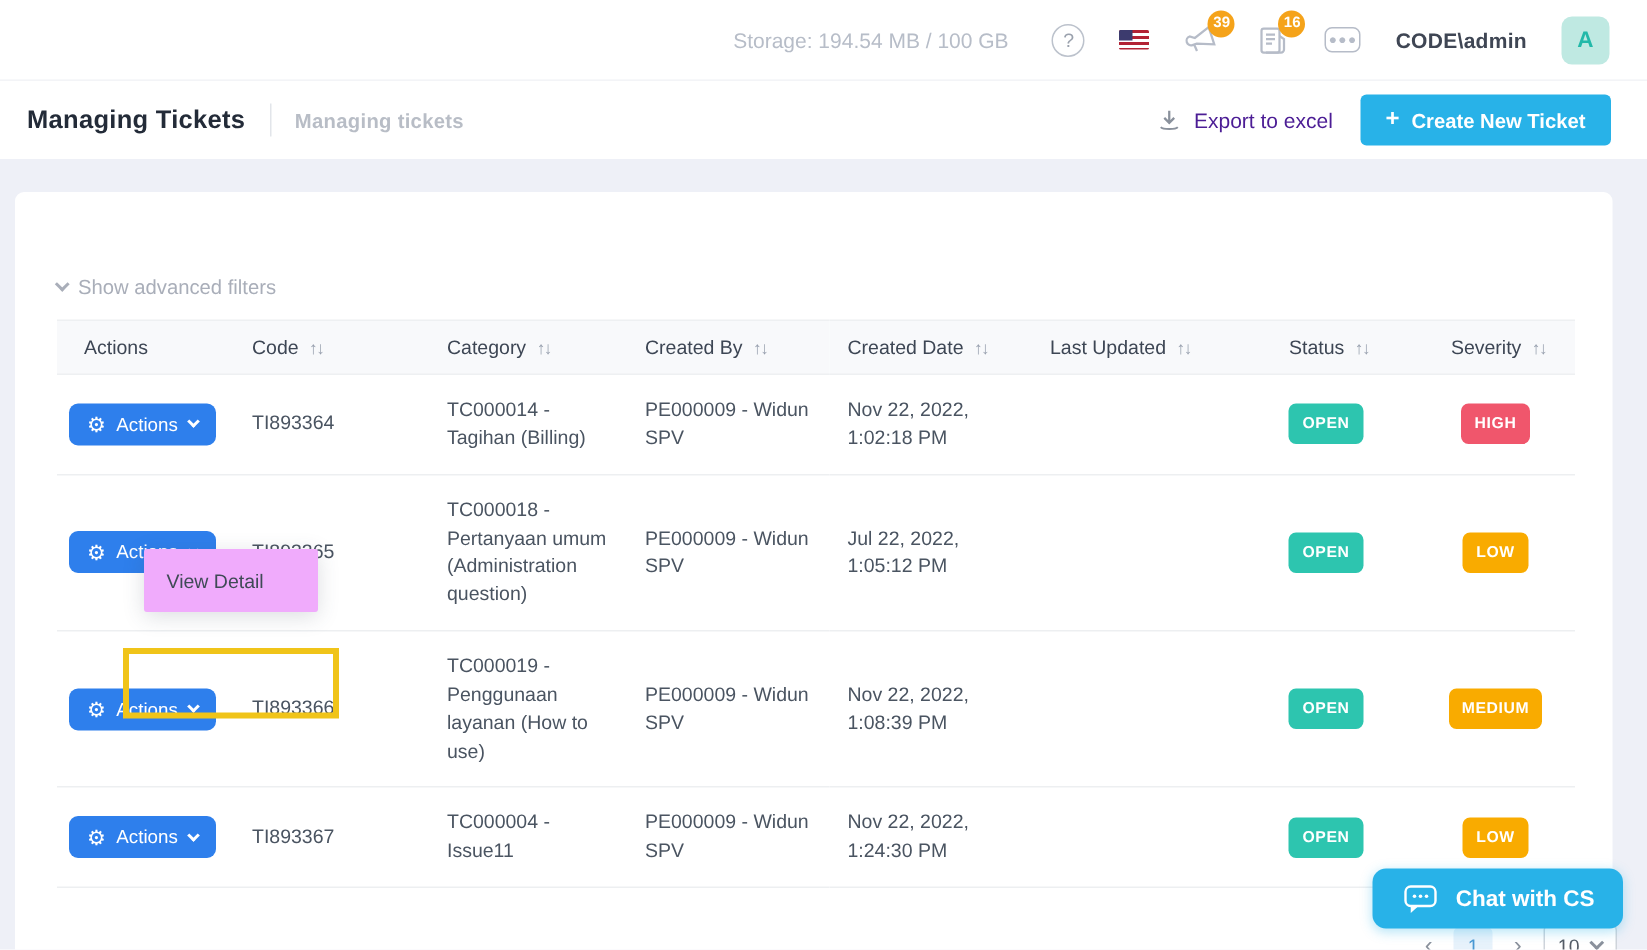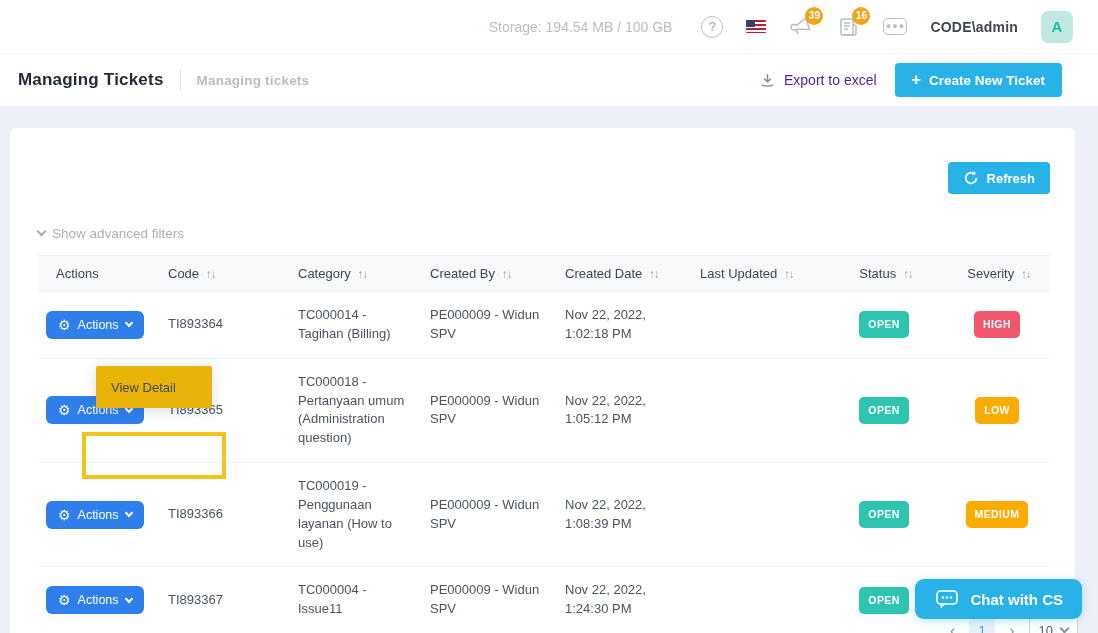--- a/index.html
+++ b/index.html
@@ -23,21 +23,21 @@
                  background:#f5a31a; border-radius:50%; color:#fff; font-size:10px; font-weight:bold;
                  display:flex; align-items:center; justify-content:center; padding:0 3px; }
   .chatdots { width:24px; height:17px; border:1.5px solid #b6bcc8; border-radius:5px;
               display:flex; align-items:center; justify-content:center;
               color:#b6bcc8; font-size:9px; letter-spacing:1px; line-height:1; }
   .username { color:#3f4654; font-weight:bold; font-size:14px; letter-spacing:.2px; }
   .avatar { width:32px; height:32px; border-radius:7px; background:#bfe9e2; color:#23b9a9;
             display:flex; align-items:center; justify-content:center; font-size:15px; font-weight:bold; }
   
   .pagehead { height:53px; background:#fff; border-top:1px solid #f3f4f7;
-              display:flex; align-items:center; padding:0 36px 0 18px; }
+              display:flex; align-items:center; padding:0 24px 0 18px; }
   .page-title { font-size:17px; font-weight:bold; color:#232b38; letter-spacing:.2px; }
   .crumb-sep { width:1px; height:22px; background:#e2e5ea; margin:0 16px; }
   .breadcrumb { color:#b8bdc6; font-size:13.5px; font-weight:bold; letter-spacing:.2px; }
   .ph-right { margin-left:auto; display:flex; align-items:center; gap:18px; }
   .export { display:flex; align-items:center; gap:8px; color:#4c1d95; font-size:14px; cursor:pointer; }
   .btn-cyan { background:#28b2e8; color:#fff; border:none; border-radius:4px; cursor:pointer;
               font-family:inherit; font-weight:bold; }
   .create-btn { display:flex; align-items:center; gap:8px; font-size:13.5px; padding:9px 17px; }
   .plus { font-size:16px; font-weight:bold; line-height:1; }
   
@@ -71,21 +71,21 @@
   .actions-btn { display:inline-flex; align-items:center; gap:7px; background:#2e7fec;
                  color:#fff; border:none; border-radius:6px; padding:7px 12px;
                  font-family:inherit; font-size:12.5px; cursor:pointer; }
   .gear { font-size:14px; line-height:1; }
   .badge { display:inline-block; padding:6px 9px; border-radius:5px; color:#fff;
            font-size:10.5px; font-weight:bold; letter-spacing:.4px; }
   .bdg-open { background:#2dc5af; }
   .bdg-high { background:#f0566c; }
   .bdg-low, .bdg-medium { background:#f9ab00; }
   
-  .dropdown { position:absolute; left:96px; top:366px; width:116px; background:#eab308;
+  .dropdown { position:absolute; left:96px; top:366px; width:116px; background:#f0abfc;
               border-radius:2px; box-shadow:0 3px 14px rgba(60,70,90,.18); padding:4px 0;
               z-index:10; }
   .dd-item { height:34px; display:flex; align-items:center; padding-left:15px;
              color:#3f4a56; font-size:13px; cursor:pointer; }
   .dd-item.active { background:#f3f4f6; }
   .hl-box { position:absolute; left:82px; top:432px; width:144px; height:47px;
             border:4px solid #f0c419; z-index:11; pointer-events:none; }
   
   .chat-cs { position:absolute; right:16px; bottom:14px; z-index:20;
              display:flex; align-items:center; gap:11px; padding:9px 19px;
@@ -154,29 +154,20 @@
     <button class="btn-cyan create-btn">
       <span class="plus">+</span>
       <span>Create New Ticket</span>
     </button>
   </div>
 </div>
 
 <div class="card">
 
 
-  <div class="refresh-row">
-    <button class="btn-cyan refresh-btn">
-      <svg width="16" height="16" viewBox="0 0 18 18" fill="none" stroke="#fff" stroke-width="1.9">
-        <path d="M15 9 a6 6 0 1 1 -2.2 -4.6"></path>
-        <path d="M13.2 1.6 L13.2 5 L9.8 4.6" fill="#fff" stroke-width="1"></path>
-      </svg>
-      <span>Refresh</span>
-    </button>
-  </div>
 
   <div class="filters">
     <span class="chev"></span>
     <span>Show advanced filters</span>
   </div>
 
   <table>
     <colgroup>
       <col style="width:118px">
         <col style="width:130px">
@@ -216,21 +207,21 @@
       </tr>
       <tr>
         <td><button class="actions-btn">
           <span class="gear">⚙</span>
           <span>Actions</span>
               <span class="chev chev-white"></span>
             </button></td>
         <td>TI893365</td>
         <td>TC000018 - Pertanyaan umum (Administration question)</td>
         <td>PE000009 - Widun SPV</td>
-        <td>Nov 22, 2022, 1:05:12 PM</td>
+        <td>Jul 22, 2022, 1:05:12 PM</td>
         <td></td>
         <td class="c-center"><span class="badge bdg-open">OPEN</span></td>
         <td class="c-center"><span class="badge bdg-low">LOW</span></td>
       </tr>
       <tr>
         <td><button class="actions-btn">
           <span class="gear">⚙</span>
           <span>Actions</span>
               <span class="chev chev-white"></span>
             </button></td>

